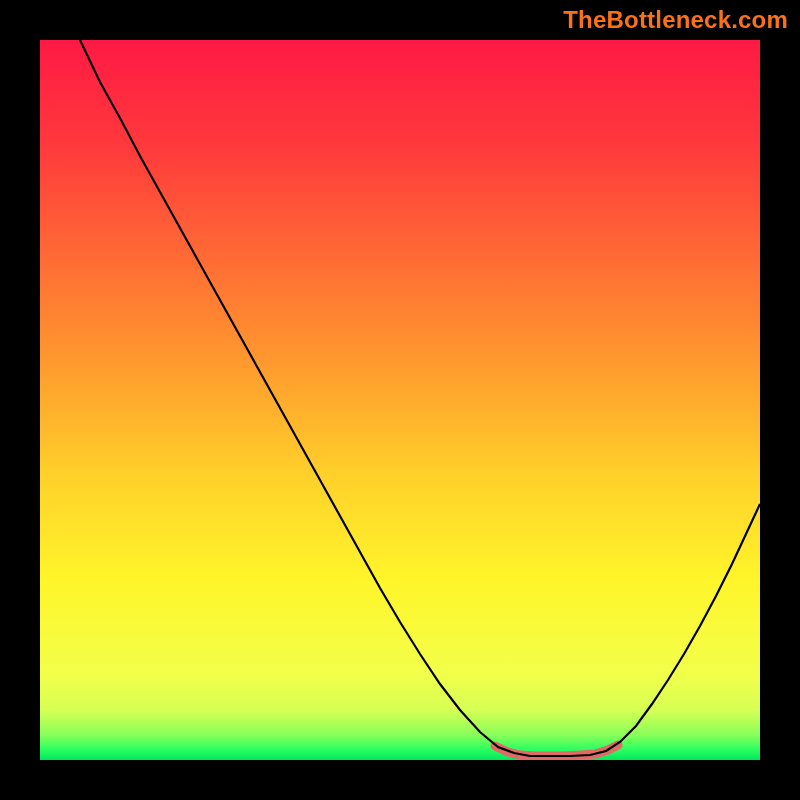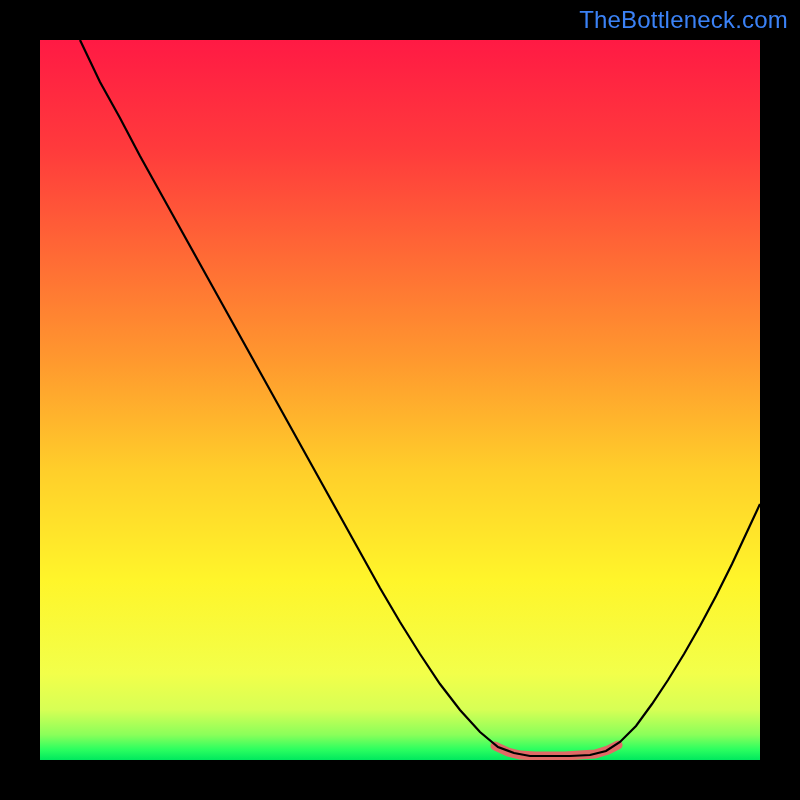--- a/index.html
+++ b/index.html
@@ -4,22 +4,22 @@
 <style>
   * { margin: 0; padding: 0; box-sizing: border-box; }
   html, body { width: 800px; height: 800px; background: #000; overflow: hidden; }
   .container { position: relative; width: 800px; height: 800px; }
   .watermark {
     position: absolute;
     top: 6px;
     right: 12px;
     font-family: Arial, Helvetica, sans-serif;
     font-size: 24px;
-    color: #3b82f6;
-    font-weight: 400;
+    color: #f97316;
+    font-weight: 700;
     letter-spacing: 0.2px;
     z-index: 10;
     text-align: right;
   }
   .plot-area {
     position: absolute;
     left: 40px;
     top: 40px;
     width: 720px;
     height: 720px;

